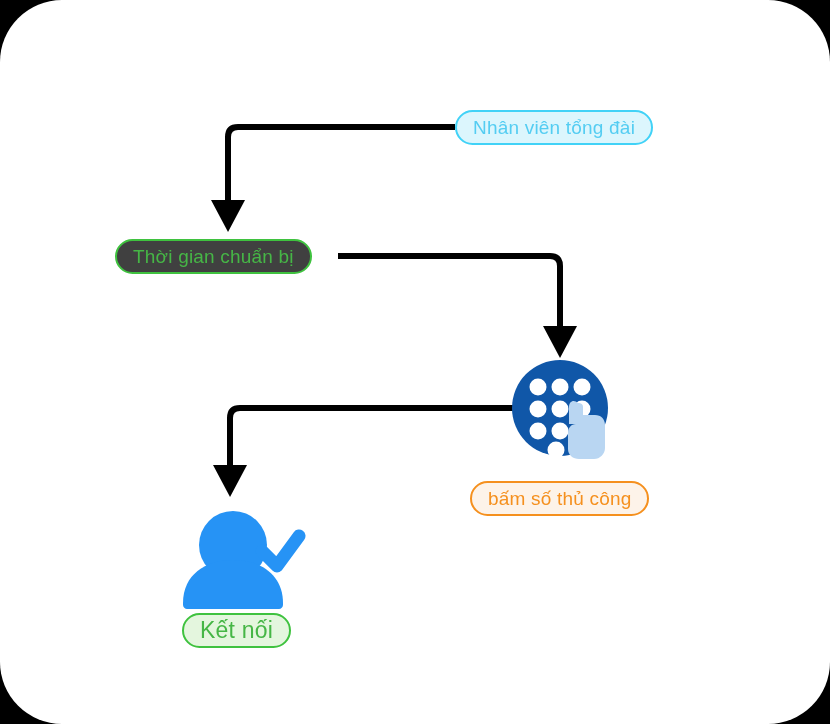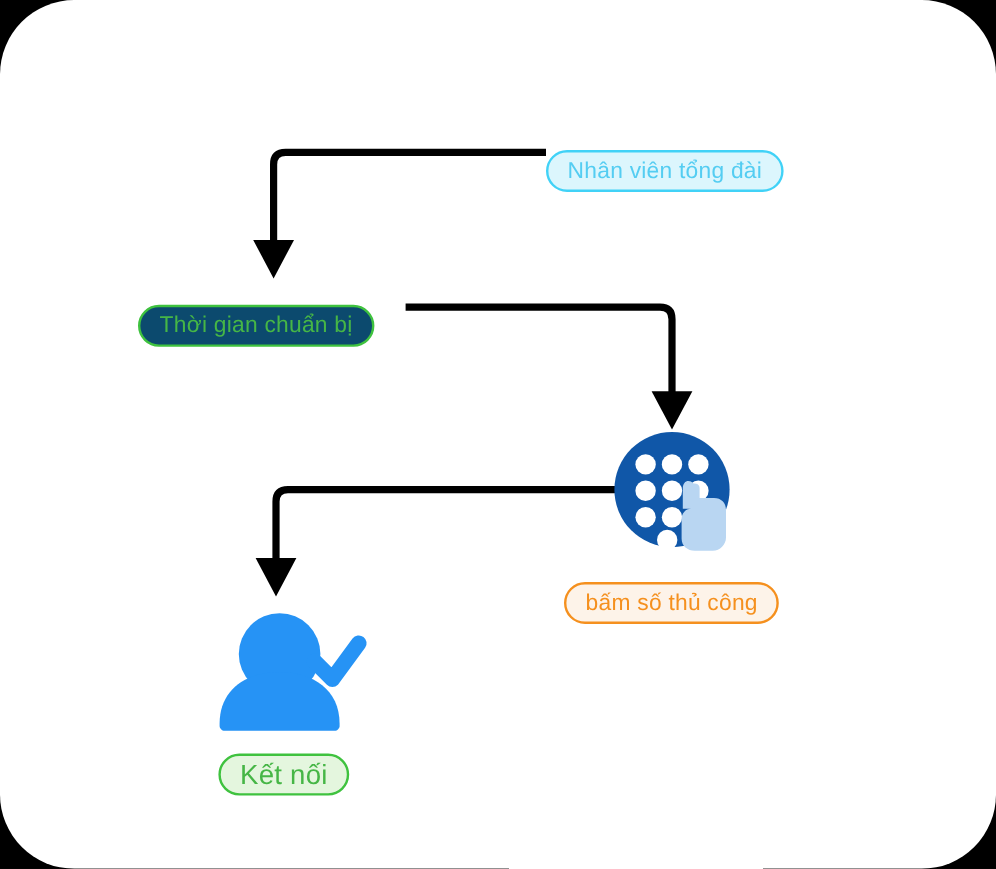--- a/index.html
+++ b/index.html
@@ -47,48 +47,47 @@
     position: absolute;
     display: flex;
     align-items: center;
     justify-content: center;
     box-sizing: border-box;
     border-radius: 999px;
     border-width: 2px;
     border-style: solid;
     white-space: nowrap;
     letter-spacing: 0.2px;
-    margin-top: 15px;
   }
 
   .pill-cyan {
     left: 455px;
     top: 110px;
     height: 35px;
     padding: 0 16px;
     background: #dcf6fd;
     border-color: #41d2f7;
     color: #54cdf2;
     font-size: 19px;
   }
 
   .pill-green-prep {
     left: 115px;
     top: 239px;
     height: 35px;
     padding: 0 16px;
-    background: #0c4a6e;
+    background: #404040;
     border-color: #3fc23f;
     color: #46b646;
     font-size: 19px;
   }
 
   .pill-orange {
     left: 470px;
-    top: 470px;
+    top: 481px;
     height: 35px;
     padding: 0 16px;
     background: #fdf3e9;
     border-color: #f5901e;
     color: #f5901e;
     font-size: 19px;
   }
 
   .pill-green-conn {
     left: 182px;

